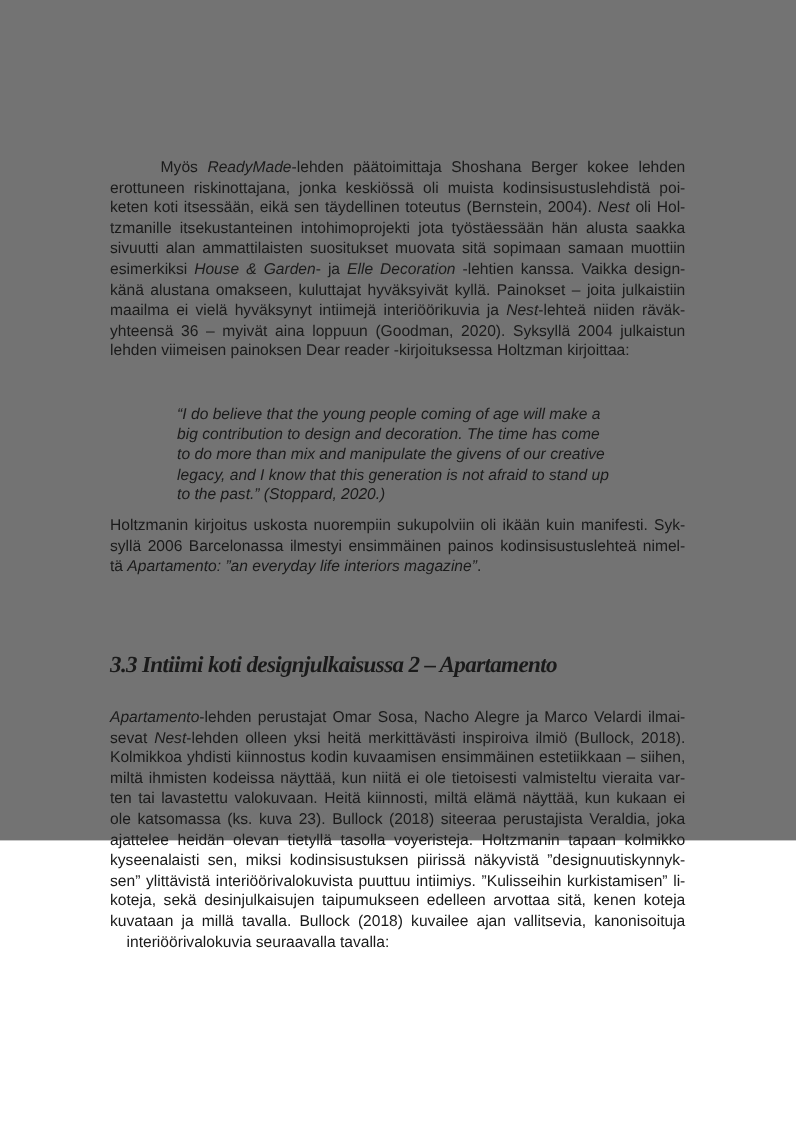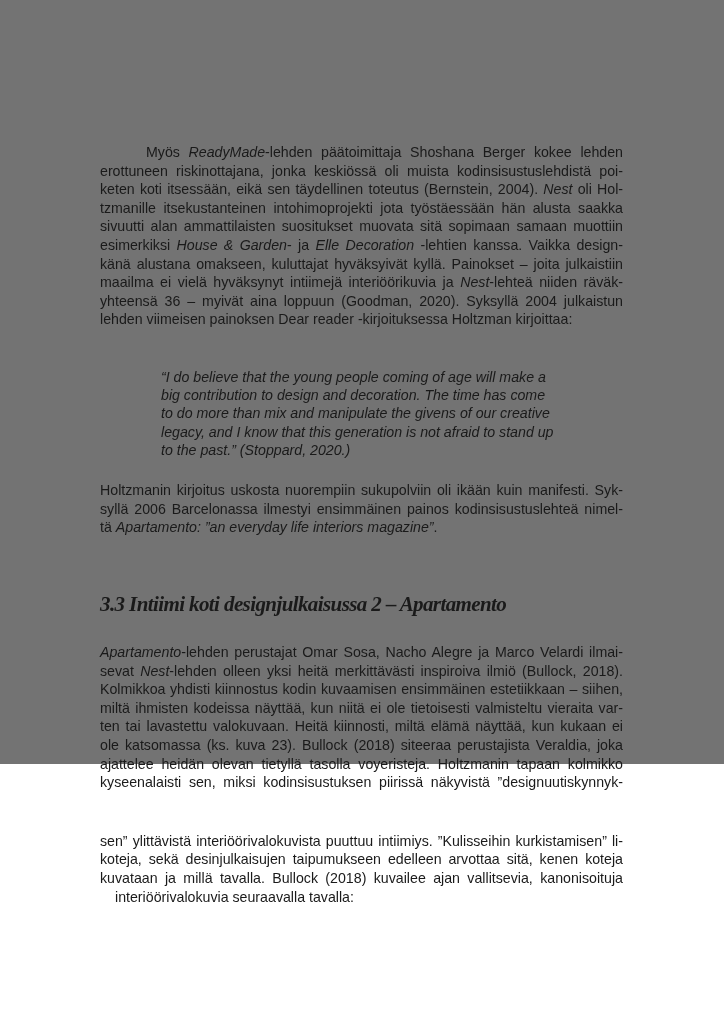--- a/index.html
+++ b/index.html
@@ -64,36 +64,36 @@
     </div>
 
   <div class="quote" style="top:350px;margin-top:18px;">
       <span class="line last" style="text-align: left;">“I do believe that the young people coming of age will make a</span>
       <span class="line last" style="text-align: left;">big contribution to design and decoration. The time has come</span>
       <span class="line last" style="text-align: left;">to do more than mix and manipulate the givens of our creative</span>
       <span class="line last" style="text-align: left;">legacy, and I know that this generation is not afraid to stand up</span>
       <span class="line last" style="text-align: left;">to the past.” (Stoppard, 2020.)</span>
     </div>
 
-  <div class="body-text" style="top:481px;">
+  <div class="body-text" style="top:469px;">
       <span class="line">Holtzmanin kirjoitus uskosta nuorempiin sukupolviin oli ikään kuin manifesti. Syk-</span>
       <span class="line" style="text-indent: 0px;">syllä 2006 Barcelonassa ilmestyi ensimmäinen painos kodinsisustuslehteä nimel-</span>
       <span class="line last" style="text-indent: 0px;">tä <em>Apartamento: ”an everyday life interiors magazine”</em>.</span>
     </div>
 
   <h2 class="heading">3.3 Intiimi koti designjulkaisussa 2 – Apartamento</h2>
 
   <div class="body-text" style="top:643px;">
       <span class="line"><em>Apartamento</em>-lehden perustajat Omar Sosa, Nacho Alegre ja Marco Velardi ilmai-</span>
       <span class="line" style="text-indent: 0px;">sevat <em>Nest</em>-lehden olleen yksi heitä merkittävästi inspiroiva ilmiö (Bullock, 2018).</span>
       <span class="line" style="text-indent: 0px;">Kolmikkoa yhdisti kiinnostus kodin kuvaamisen ensimmäinen estetiikkaan – siihen,</span>
       <span class="line" style="text-indent: 0px;">miltä ihmisten kodeissa näyttää, kun niitä ei ole tietoisesti valmisteltu vieraita var-</span>
       <span class="line" style="text-indent: 0px;">ten tai lavastettu valokuvaan. Heitä kiinnosti, miltä elämä näyttää, kun kukaan ei</span>
       <span class="line" style="text-indent: 0px;">ole katsomassa (ks. kuva 23). Bullock (2018) siteeraa perustajista Veraldia, joka</span>
       <span class="line" style="text-indent: 0px;">ajattelee heidän olevan tietyllä tasolla voyeristeja. Holtzmanin tapaan kolmikko</span>
       <span class="line" style="text-indent: 0px;">kyseenalaisti sen, miksi kodinsisustuksen piirissä näkyvistä ”designuutiskynnyk-</span>
-      <span class="line" style="text-indent: 0px; margin-top: 40px;">sen” ylittävistä interiöörivalokuvista puuttuu intiimiys. ”Kulisseihin kurkistamisen” li-</span>
+      <span class="line" style="text-indent: 0px;">sen” ylittävistä interiöörivalokuvista puuttuu intiimiys. ”Kulisseihin kurkistamisen” li-</span>
       <span class="line" style="text-indent: 0px;">koteja, sekä desinjulkaisujen taipumukseen edelleen arvottaa sitä, kenen koteja</span>
       <span class="line" style="text-indent: 0px;">kuvataan ja millä tavalla. Bullock (2018) kuvailee ajan vallitsevia, kanonisoituja</span>
       <span class="line last" style="text-indent: 0px; margin-left: 15px;">interiöörivalokuvia seuraavalla tavalla:</span>
     </div>
 
 </div>
 
 </body></html>

